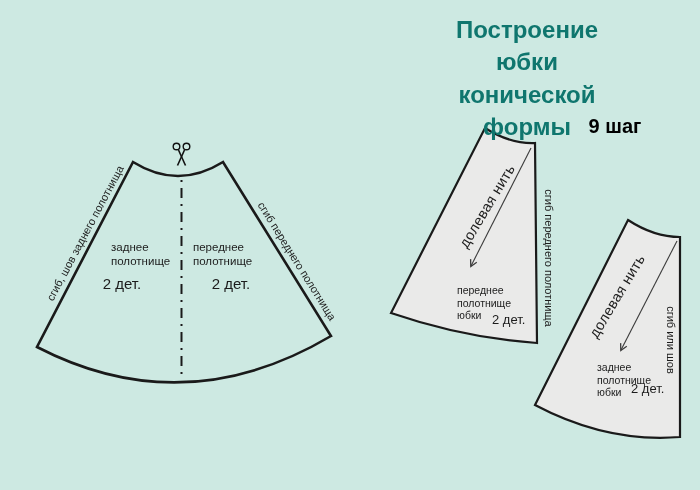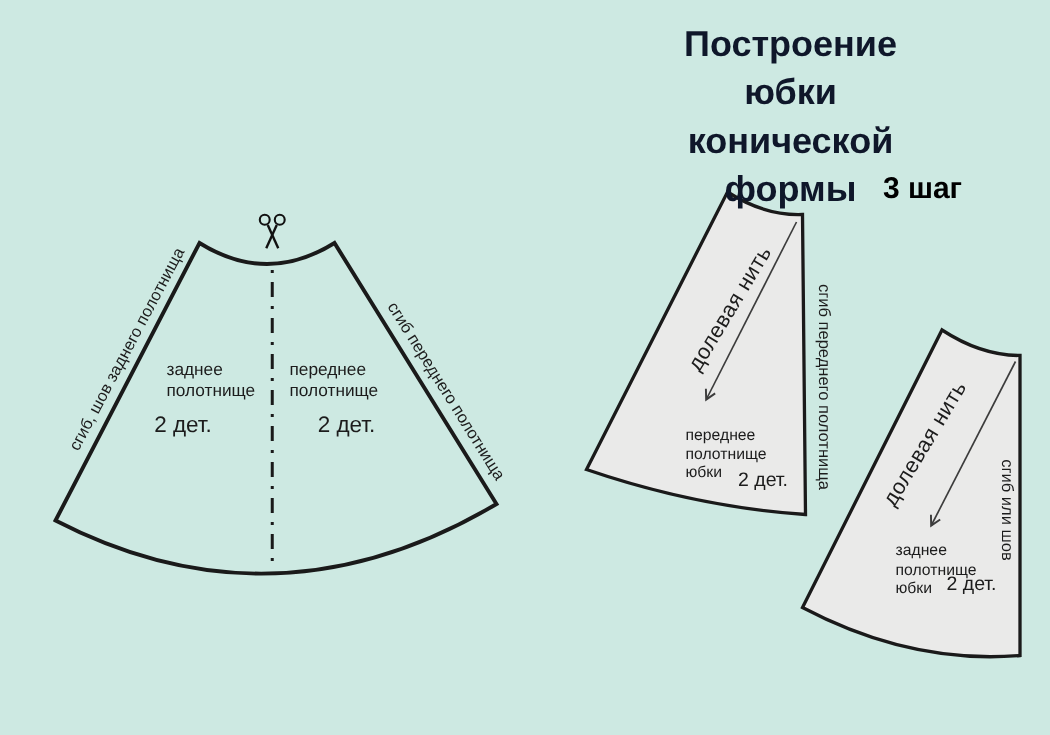--- a/index.html
+++ b/index.html
@@ -7,21 +7,21 @@
     position:relative; width:700px; height:490px;
     background:#cde9e2; overflow:hidden;
     font-family:"Liberation Sans", sans-serif;
     color:#1c1c1c;
   }
   .canvas svg { position:absolute; left:0; top:0; }
   .lbl { position:absolute; white-space:pre-line; }
   .title {
     left:527px; top:14px; transform:translateX(-50%);
     font-size:24px; font-weight:bold; line-height:1.35;
-    text-align:center; color:#0f172a; white-space:pre-line;
+    text-align:center; color:#0f766e; white-space:pre-line;
   }
   .step {
     left:615px; top:115px; transform:translateX(-50%);
     font-size:20px; font-weight:bold; color:#000; white-space:nowrap;
   }
   .panel-name { font-size:11.5px; line-height:1.2; }
   .panel-qty  { font-size:15px; white-space:nowrap; }
   .small-name { font-size:10.5px; line-height:1.2; }
   .small-qty  { font-size:13px; white-space:nowrap; }
   .edge-lbl   { font-size:11px; white-space:nowrap; }
@@ -53,21 +53,21 @@
 
     <path d="M 485,128 Q 510,144 535,143 L 537,343 Q 464,338 391,313 Z" fill="#eaeae9" stroke="#1a1a1a" stroke-width="2.2"></path>
     <line x1="531" y1="148" x2="471" y2="266" stroke="#3c3c3c" stroke-width="1.1" marker-end="url(#ah)"></line>
 
     <path d="M 628,220 Q 654,237 680,237 L 680,437 Q 607,443 535,405 Z" fill="#eaeae9" stroke="#1a1a1a" stroke-width="2.2"></path>
     <line x1="677" y1="241" x2="621" y2="350" stroke="#3c3c3c" stroke-width="1.1" marker-end="url(#ah)"></line>
   </svg>
 
   <div class="lbl title">Построение юбки
 конической формы</div>
-  <div class="lbl step">3 шаг</div>
+  <div class="lbl step">9 шаг</div>
 
   <div class="lbl panel-name" style="left:111px; top:241px;">заднее
 полотнище</div>
   <div class="lbl panel-qty" style="left:122px; top:275px; transform:translateX(-50%);">2 дет.</div>
 
   <div class="lbl panel-name" style="left:193px; top:241px;">переднее
 полотнище</div>
   <div class="lbl panel-qty" style="left:231px; top:275px; transform:translateX(-50%);">2 дет.</div>
 
   <div class="lbl edge-lbl rot" style="left:85px; top:233px; transform:translate(-50%,-50%) rotate(-62deg);">сгиб, шов заднего полотнища</div>

